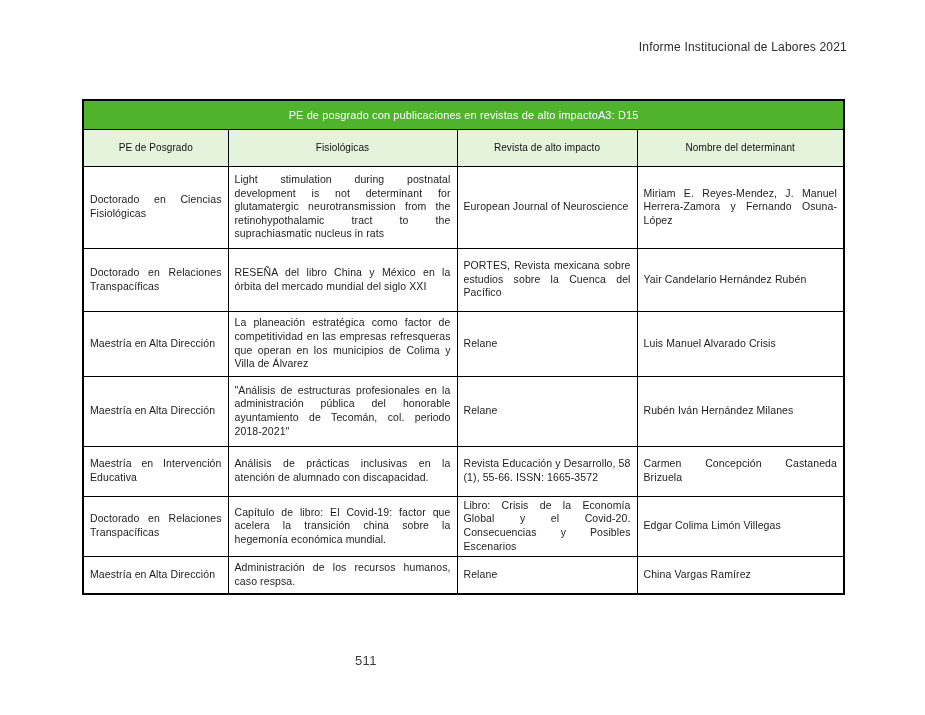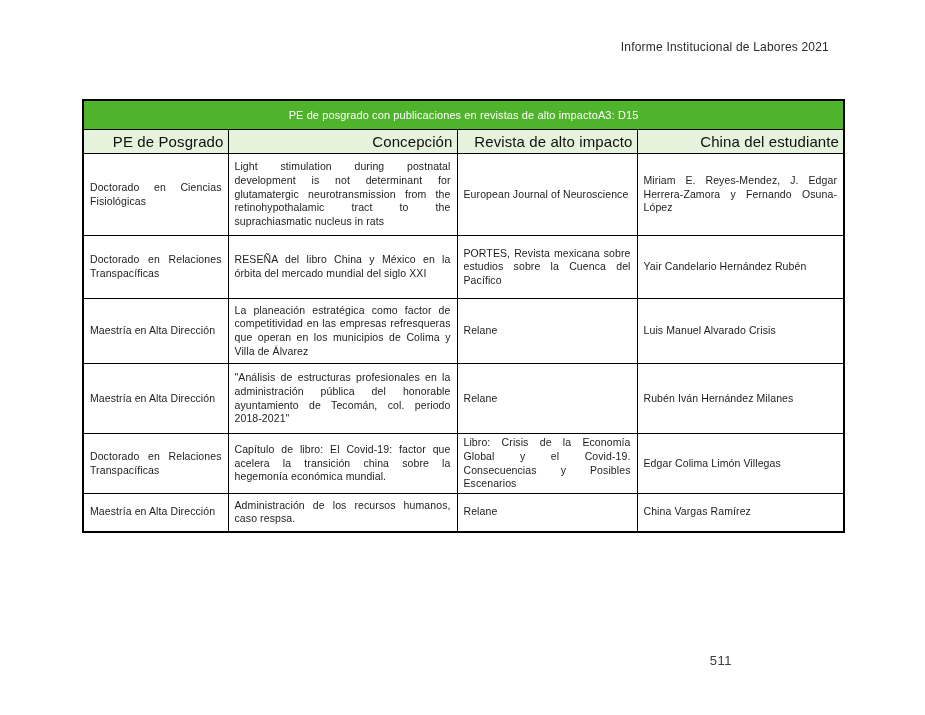--- a/index.html
+++ b/index.html
@@ -7,21 +7,21 @@
   body {
     position: relative;
     font-family: "Liberation Sans", sans-serif;
     color: #1c1c1c;
     overflow: hidden;
   }
 
   .doc-header {
     position: absolute;
     top: 40px;
-    right: 96px;
+    right: 78px;
     font-size: 12px;
     letter-spacing: 0.2px;
     color: #2a2a2a;
   }
 
   table.pub-table {
     position: absolute;
     left: 82px;
     top: 99px;
     width: 761px;
@@ -43,40 +43,40 @@
     color: #ffffff;
     text-align: center;
     font-size: 11px;
     height: 29px;
     padding: 2px 6px;
   }
   .pub-table th.col-head {
     background: #e6f3dc;
     color: #101010;
     font-weight: normal;
-    text-align: right;
-    font-size: 15px;
-    height: 22px;
+    text-align: center;
+    font-size: 10px;
+    height: 37px;
     padding: 2px 4px;
   }
   .pub-table td.body-cell { text-align: justify; }
   .h-r1 { height: 82px; }
   .h-r2 { height: 63px; }
   .h-r3 { height: 65px; }
   .h-r4 { height: 70px; }
   .h-r5 { height: 50px; }
   .h-r6 { height: 60px; }
   .h-r7 { height: 38px; }
 
   .page-number {
     position: absolute;
     top: 653px;
     left: 0;
     width: 732px;
-    text-align: right;
+    text-align: center;
     font-size: 13px;
     color: #3a3a3a;
     letter-spacing: 0.5px;
   }
 </style>
 </head>
 <body>
 
 <div class="doc-header">Informe Institucional de Labores 2021</div>
 
@@ -86,54 +86,60 @@
     <col style="width:229px">
     <col style="width:180px">
     <col style="width:207px">
   </colgroup>
   <thead>
     <tr>
       <td class="title-cell" colspan="4">PE de posgrado con publicaciones en revistas de alto impactoA3: D15</td>
     </tr>
     <tr>
       <th class="col-head">PE de Posgrado</th>
-      <th class="col-head">Concepción</th>
+      <th class="col-head">Fisiológicas</th>
       <th class="col-head">Revista de alto impacto</th>
-      <th class="col-head">China del estudiante</th>
+      <th class="col-head">Nombre del determinant</th>
     </tr>
   </thead>
   <tbody>
     <tr class="h-r1">
       <td class="body-cell">Doctorado en Ciencias Fisiológicas</td>
       <td class="body-cell">Light stimulation during postnatal development is not determinant for glutamatergic neurotransmission from the retinohypothalamic tract to the suprachiasmatic nucleus in rats</td>
       <td class="body-cell">European Journal of Neuroscience</td>
-      <td class="body-cell">Miriam E. Reyes-Mendez, J. Edgar Herrera-Zamora y Fernando Osuna-López</td>
+      <td class="body-cell">Miriam E. Reyes-Mendez, J. Manuel Herrera-Zamora y Fernando Osuna-López</td>
     </tr>
     <tr class="h-r2">
       <td class="body-cell">Doctorado en Relaciones Transpacíficas</td>
       <td class="body-cell">RESEÑA del libro China y México en la órbita del mercado mundial del siglo XXI</td>
       <td class="body-cell">PORTES, Revista mexicana sobre estudios sobre la Cuenca del Pacífico</td>
       <td class="body-cell">Yair Candelario Hernández Rubén</td>
     </tr>
     <tr class="h-r3">
       <td class="body-cell">Maestría en Alta Dirección</td>
       <td class="body-cell">La planeación estratégica como factor de competitividad en las empresas refresqueras que operan en los municipios de Colima y Villa de Álvarez</td>
       <td class="body-cell">Relane</td>
       <td class="body-cell">Luis Manuel Alvarado Crisis</td>
     </tr>
     <tr class="h-r4">
       <td class="body-cell">Maestría en Alta Dirección</td>
       <td class="body-cell">"Análisis de estructuras profesionales en la administración pública del honorable ayuntamiento de Tecomán, col. periodo 2018-2021"</td>
       <td class="body-cell">Relane</td>
       <td class="body-cell">Rubén Iván Hernández Milanes</td>
     </tr>
+    <tr class="h-r5">
+      <td class="body-cell">Maestría en Intervención Educativa</td>
+      <td class="body-cell">Análisis de prácticas inclusivas en la atención de alumnado con discapacidad.</td>
+      <td class="body-cell">Revista Educación y Desarrollo, 58 (1), 55-66. ISSN: 1665-3572</td>
+      <td class="body-cell">Carmen Concepción Castaneda Brizuela</td>
+    </tr>
     <tr class="h-r6">
       <td class="body-cell">Doctorado en Relaciones Transpacíficas</td>
       <td class="body-cell">Capítulo de libro: El Covid-19: factor que acelera la transición china sobre la hegemonía económica mundial.</td>
-      <td class="body-cell">Libro: Crisis de la Economía Global y el Covid-19. Consecuencias y Posibles Escenarios</td>
+      <td class="body-cell">Libro: Crisis de la Economía Global y el Covid-20. Consecuencias y Posibles Escenarios</td>
       <td class="body-cell">Edgar Colima Limón Villegas</td>
     </tr>
     <tr class="h-r7">
       <td class="body-cell">Maestría en Alta Dirección</td>
       <td class="body-cell">Administración de los recursos humanos, caso respsa.</td>
       <td class="body-cell">Relane</td>
       <td class="body-cell">China Vargas Ramírez</td>
     </tr>
   </tbody>
 </table>

